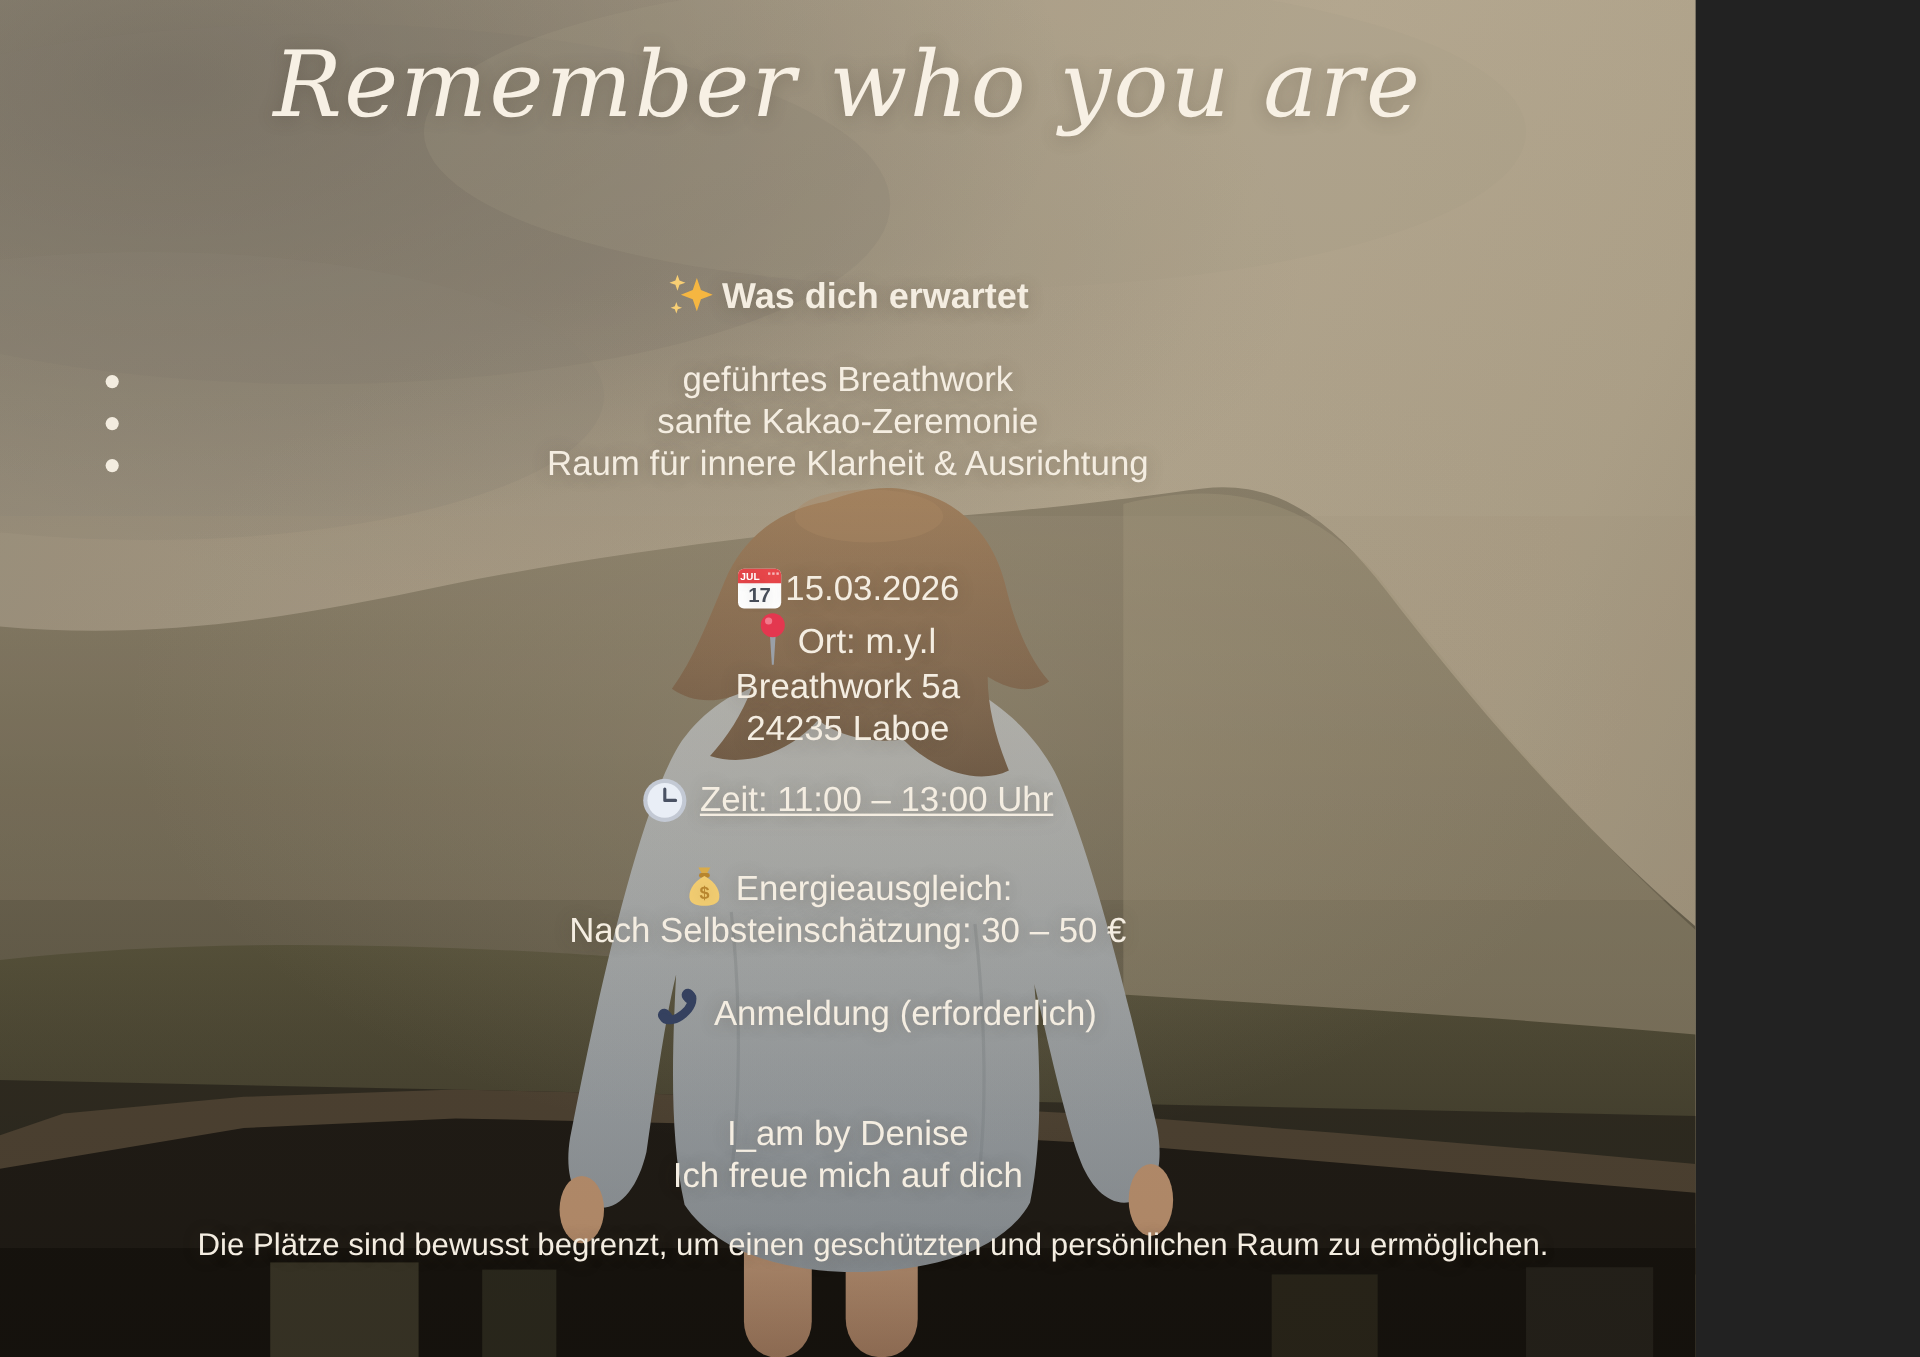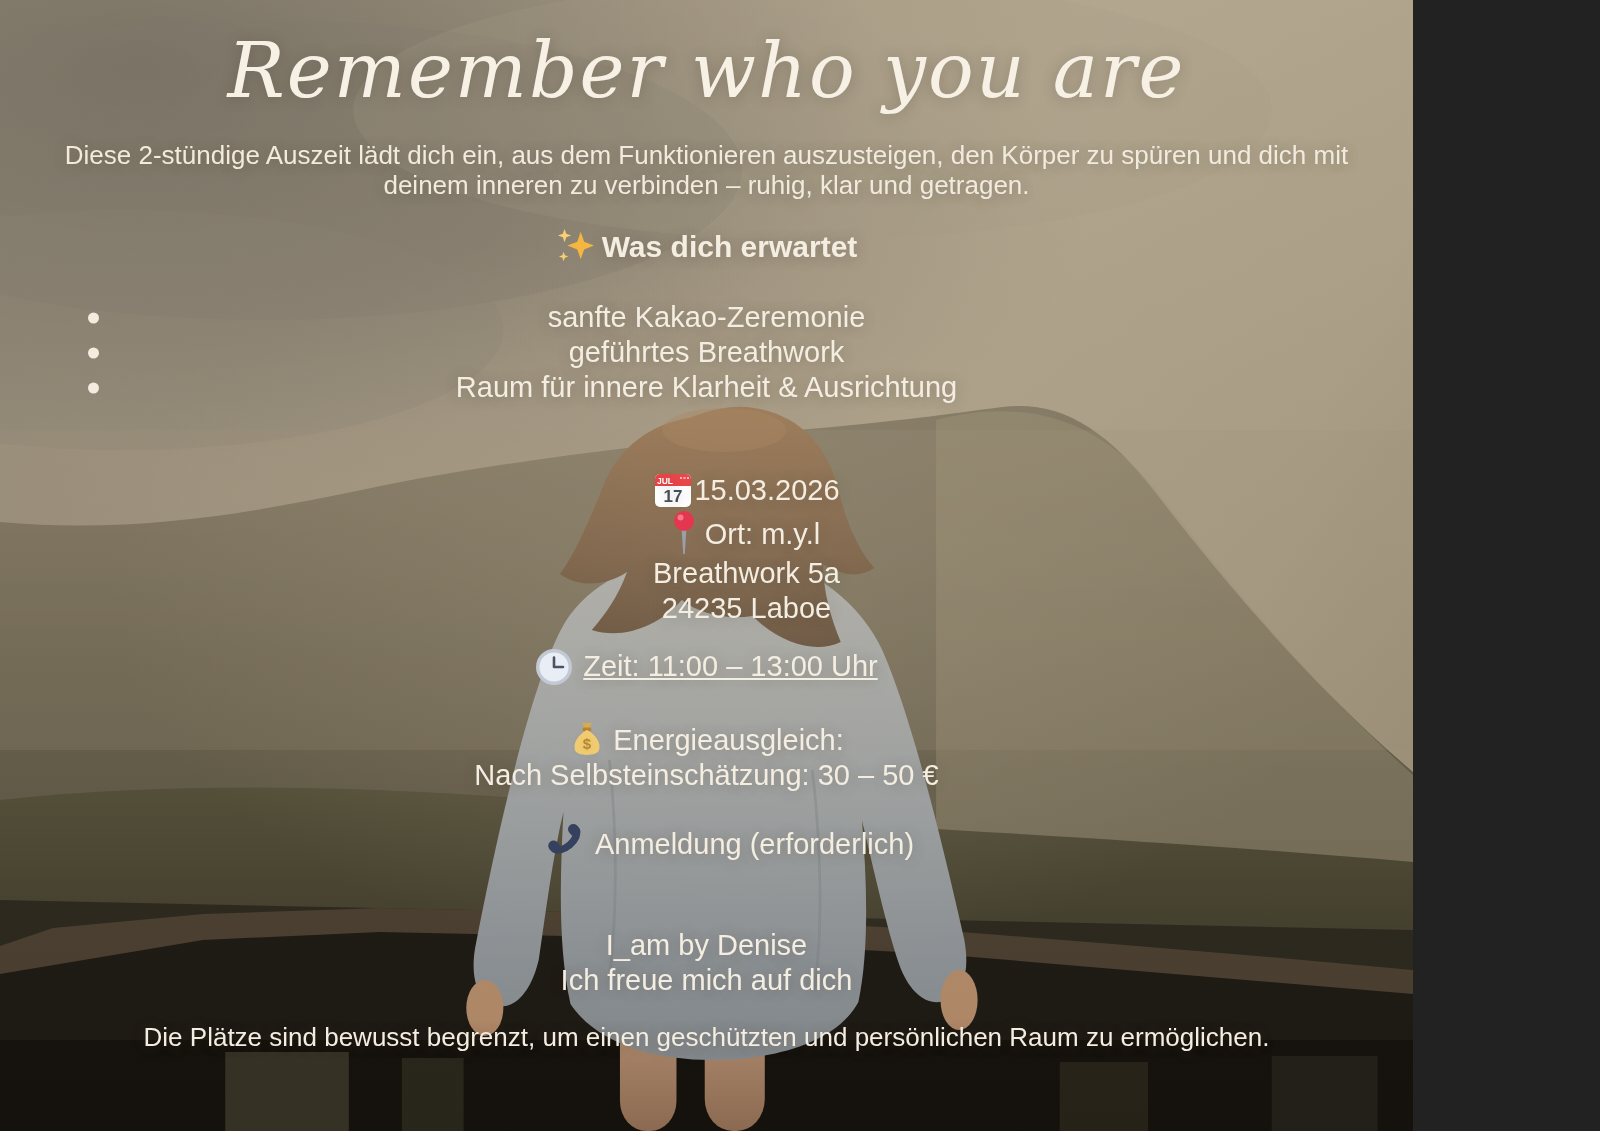--- a/index.html
+++ b/index.html
@@ -28,26 +28,26 @@
   .heading{top:227px;font-size:30px;font-weight:700;}
   .heading .ico{vertical-align:-8px;margin-right:8px;}
 
   .list{top:300px;}
   .list-row{position:relative;height:35px;}
   .list-row .dot{position:absolute;left:88px;top:50%;transform:translateY(-50%);
     width:11px;height:11px;border-radius:50%;background:#f3ecdf;}
   .list-row .txt{display:block;font-size:29px;line-height:35px;}
 
   .block{font-size:29px;line-height:35px;}
-  .details{top:470px;margin-left:40px;}
+  .details{top:470px;}
   .zeit{top:648px;text-decoration:underline;}
   .energie{top:720px;}
   .anmeldung{top:822px;line-height:36px;margin-left:24px;}
   .closing{top:928px;line-height:35px;}
-  .footer{top:1022px;font-size:26px;}
+  .footer{top:1022px;font-size:26px;padding-left:21px;}
 
   .ico{display:inline-block;vertical-align:-9px;}
   .ico.cal{margin-right:1px;vertical-align:-10px;}
   .ico.pin{margin-right:10px;vertical-align:-12px;}
   .ico.clk{margin-right:10px;vertical-align:-10px;}
   .ico.bag{margin-right:8px;vertical-align:-8px;}
   .ico.tel{margin-right:6px;vertical-align:-10px;}
 </style>
 </head>
 <body>
@@ -141,41 +141,37 @@
       <ellipse cx="1086" cy="1000" rx="21" ry="30" fill="#c39672"></ellipse>
     </g>
   </svg>
 
   <div class="haze"></div>
 
   <div class="content">
 
     <div class="title c-text">Remember who you are</div>
 
-    <div class="intro c-text">
-      <span>Diese 2-stündige Auszeit lädt dich ein, aus dem Funktionieren auszusteigen, den Körper zu spüren und dich mit</span><br>
-      <span>deinem inneren  zu verbinden – ruhig, klar und getragen.</span>
-    </div>
 
     <div class="heading c-text">
       <svg class="ico" width="38" height="38" viewBox="0 0 40 40">
         <path d="M26,5 L29.6,15.4 L40,19.5 L29.6,23.6 L26,34 L22.4,23.6 L12,19.5 L22.4,15.4 Z" fill="#f5b641"></path>
         <path d="M9,2 L10.8,7.2 L16,9 L10.8,10.8 L9,16 L7.2,10.8 L2,9 L7.2,7.2 Z" fill="#f8cf74"></path>
         <path d="M8,26 L9.3,29.7 L13,31 L9.3,32.3 L8,36 L6.7,32.3 L3,31 L6.7,29.7 Z" fill="#f8cf74"></path>
       </svg><span>Was dich erwartet</span>
     </div>
 
     <div class="list c-text">
       <div class="list-row">
         <span class="dot"></span>
-        <span class="txt">sanfte Kakao-Zeremonie</span>
+        <span class="txt">geführtes Breathwork</span>
       </div>
       <div class="list-row">
         <span class="dot"></span>
-        <span class="txt">geführtes Breathwork</span>
+        <span class="txt">sanfte Kakao-Zeremonie</span>
       </div>
       <div class="list-row">
         <span class="dot"></span>
         <span class="txt">Raum für innere Klarheit &amp; Ausrichtung</span>
       </div>
     </div>
 
     <div class="details block c-text">
       <div>
         <svg class="ico cal" width="40" height="40" viewBox="0 0 40 40">

